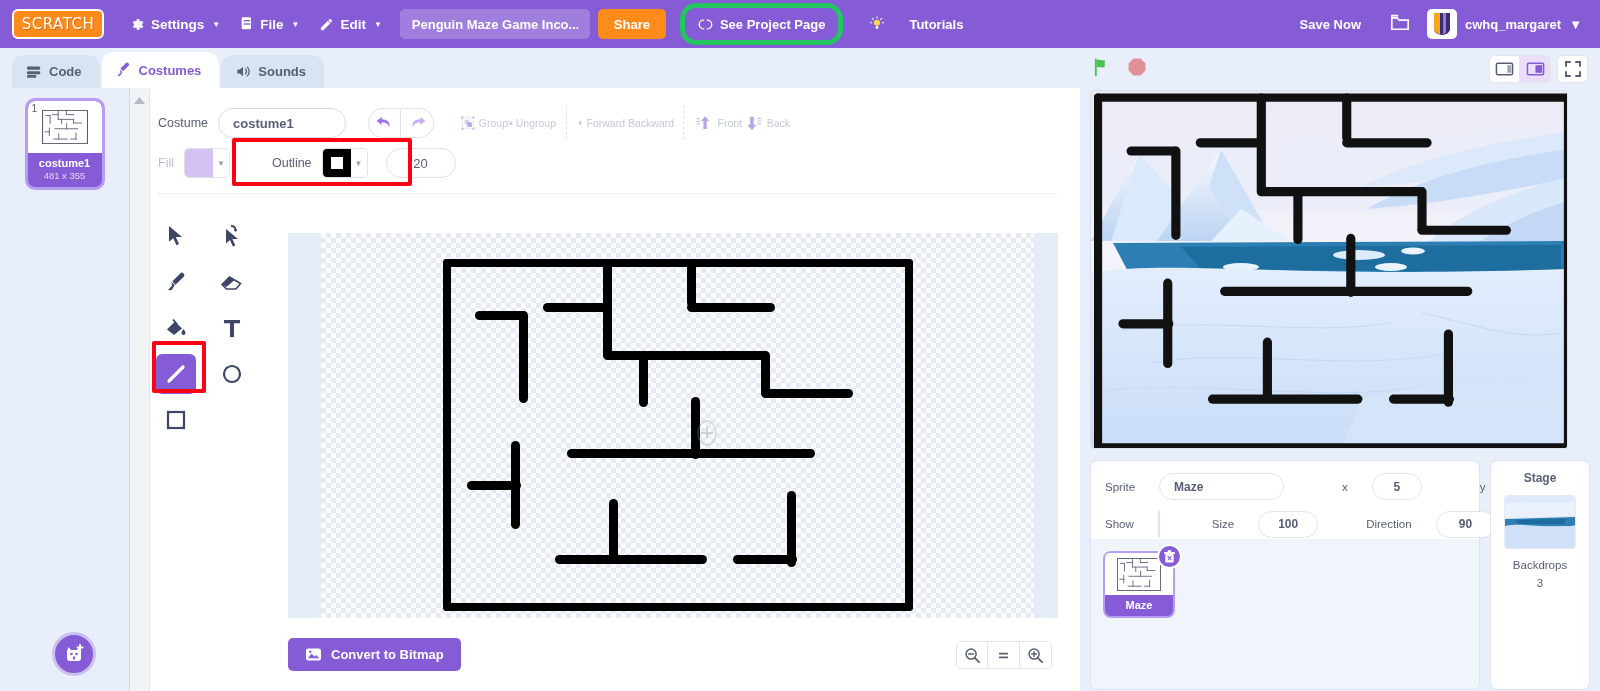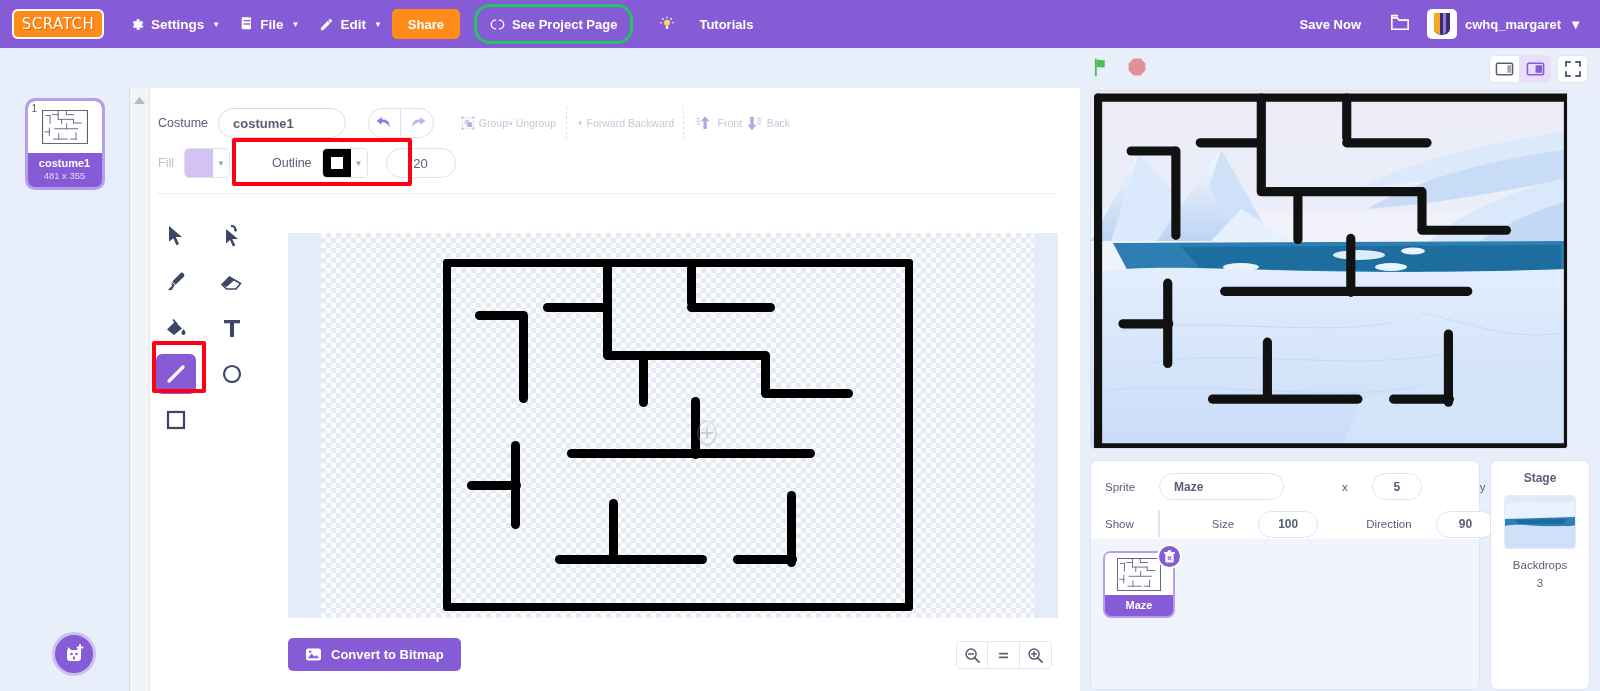--- a/index.html
+++ b/index.html
@@ -40,21 +40,21 @@
     font-family: "Liberation Sans", sans-serif;
   }
   .share-btn {
     background: #ff8c1a; color: #fff; border: none; border-radius: 5px;
     height: 30px; padding: 0 16px; font-size: 13px; font-weight: bold;
     cursor: pointer; font-family: "Liberation Sans", sans-serif;
   }
   .pill-btn {
     display: flex; align-items: center; gap: 7px; height: 40px;
     padding: 16px 13px; margin-left: 14px;
-    background: transparent; border: 3px solid #22c55e; border-radius: 16px;
+    background: transparent; border: 5px solid #22c55e; border-radius: 16px;
     color: #fff; font-size: 13px; font-weight: bold; cursor: pointer;
     white-space: nowrap;
   }
   .tutorials-btn {
     display: flex; align-items: center; gap: 24px; height: 30px;
     padding: 0 12px; margin-left: 14px; color: #fff;
     font-size: 13px; font-weight: bold; cursor: pointer;
   }
   .spacer { flex: 1; }
   .save-now { color:#fff; font-size:13px; font-weight:bold; cursor:pointer; padding:0 12px; white-space:nowrap;}
@@ -302,20 +302,21 @@
     </div>
 
     <div class="menu-item">
       <svg width="15" height="15" viewBox="0 0 24 24">
         <path fill="#fff" d="M3 17.2V21h3.8L18 9.8l-3.8-3.8L3 17.2zM20.7 7.1a1 1 0 000-1.4l-2.4-2.4a1 1 0 00-1.4 0l-1.9 1.9 3.8 3.8 1.9-1.9z"></path>
       </svg>
       <span>Edit</span>
       <span class="caret">▼</span>
     </div>
 
+    <input class="proj-title" value="Penguin Maze Game Inco..." style="">
 
     <button class="share-btn">Share</button>
 
     <div class="pill-btn">
       <svg width="15" height="15" viewBox="0 0 24 24">
         <path fill="none" stroke="#fff" stroke-width="2.2" stroke-linecap="round" d="M9 5a7 7 0 000 14M15 5a7 7 0 010 14"></path>
       </svg>
       <span>See Project Page</span>
     </div>
 
@@ -347,20 +348,44 @@
           <path d="M2 1h16v16c0 3-4 6-8 6S2 20 2 17z" fill="#3d2a6e"></path>
           <path d="M2 1h6v22c-3.5-1.8-6-4.2-6-6z" fill="#f5a623"></path>
           <path d="M11 1h3v19.5c-1 .8-2 1.4-3 1.9z" fill="#8a7fd4"></path>
         </svg>
       </span>
       <span>cwhq_margaret</span>
       <span class="caret">▼</span>
     </div>
   </div>
 
+  <div class="tabrow">
+    <div class="tab">
+      <svg width="16" height="14" viewBox="0 0 20 18">
+        <rect x="1" y="2" width="17" height="4" rx="1.5" fill="#575e75"></rect>
+        <rect x="1" y="8" width="17" height="4" rx="1.5" fill="#575e75"></rect>
+        <rect x="1" y="13" width="12" height="3.5" rx="1.5" fill="#575e75"></rect>
+      </svg>
+      <span>Code</span>
+    </div>
+    <div class="tab active">
+      <svg width="16" height="16" viewBox="0 0 20 20">
+        <path d="M15.5 1.5c1 1 1.2 2.2.4 3l-7 7-3.4-3.4 7-7c.8-.8 2-.6 3 .4z" fill="#855cd6"></path>
+        <path d="M4.6 9.1l3.4 3.4-2.3 3.9c-.8 1.3-2.6 1.8-3.9.9l4-4.3-1.2-3.9z" fill="#855cd6"></path>
+      </svg>
+      <span>Costumes</span>
+    </div>
+    <div class="tab">
+      <svg width="16" height="15" viewBox="0 0 20 18">
+        <path d="M3 6.5h3l4-3.5v12l-4-3.5H3z" fill="#575e75"></path>
+        <path fill="none" stroke="#575e75" stroke-width="1.6" stroke-linecap="round" d="M13 6a4 4 0 010 6M15.5 3.5a8 8 0 010 11"></path>
+      </svg>
+      <span>Sounds</span>
+    </div>
+  </div>
 
   <div class="costume-list">
     <div class="costume-card">
       <span class="num">1</span>
       <div class="costume-thumb">
         <svg width="46" height="34" viewBox="0 0 470 352">
           <rect x="0" y="0" width="470" height="352" fill="#fff" stroke="#575e75" stroke-width="14"></rect>
           <g fill="#575e75" id="thumb-walls">
               <rect x="0" y="0" width="470" height="8"></rect>
               <rect x="0" y="0" width="8" height="352"></rect>

